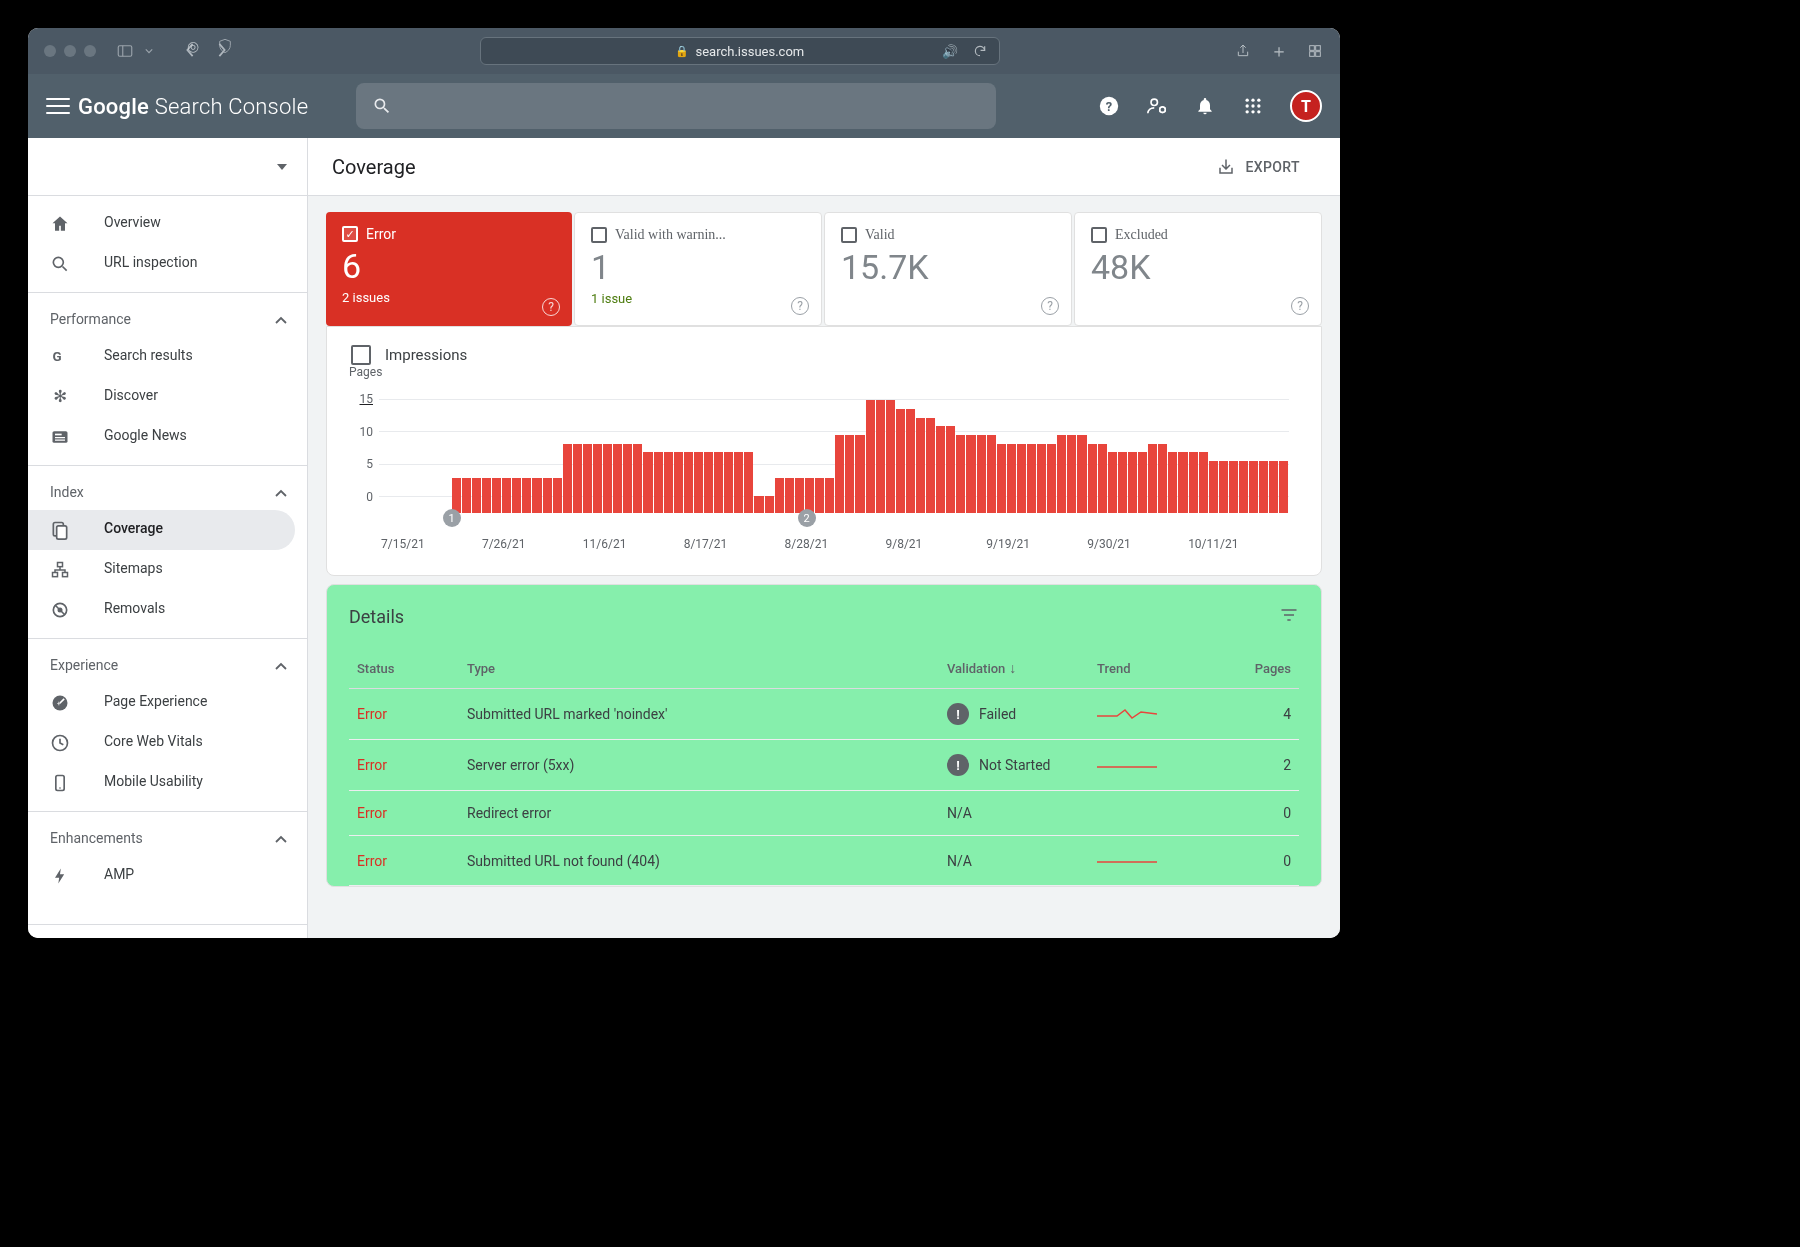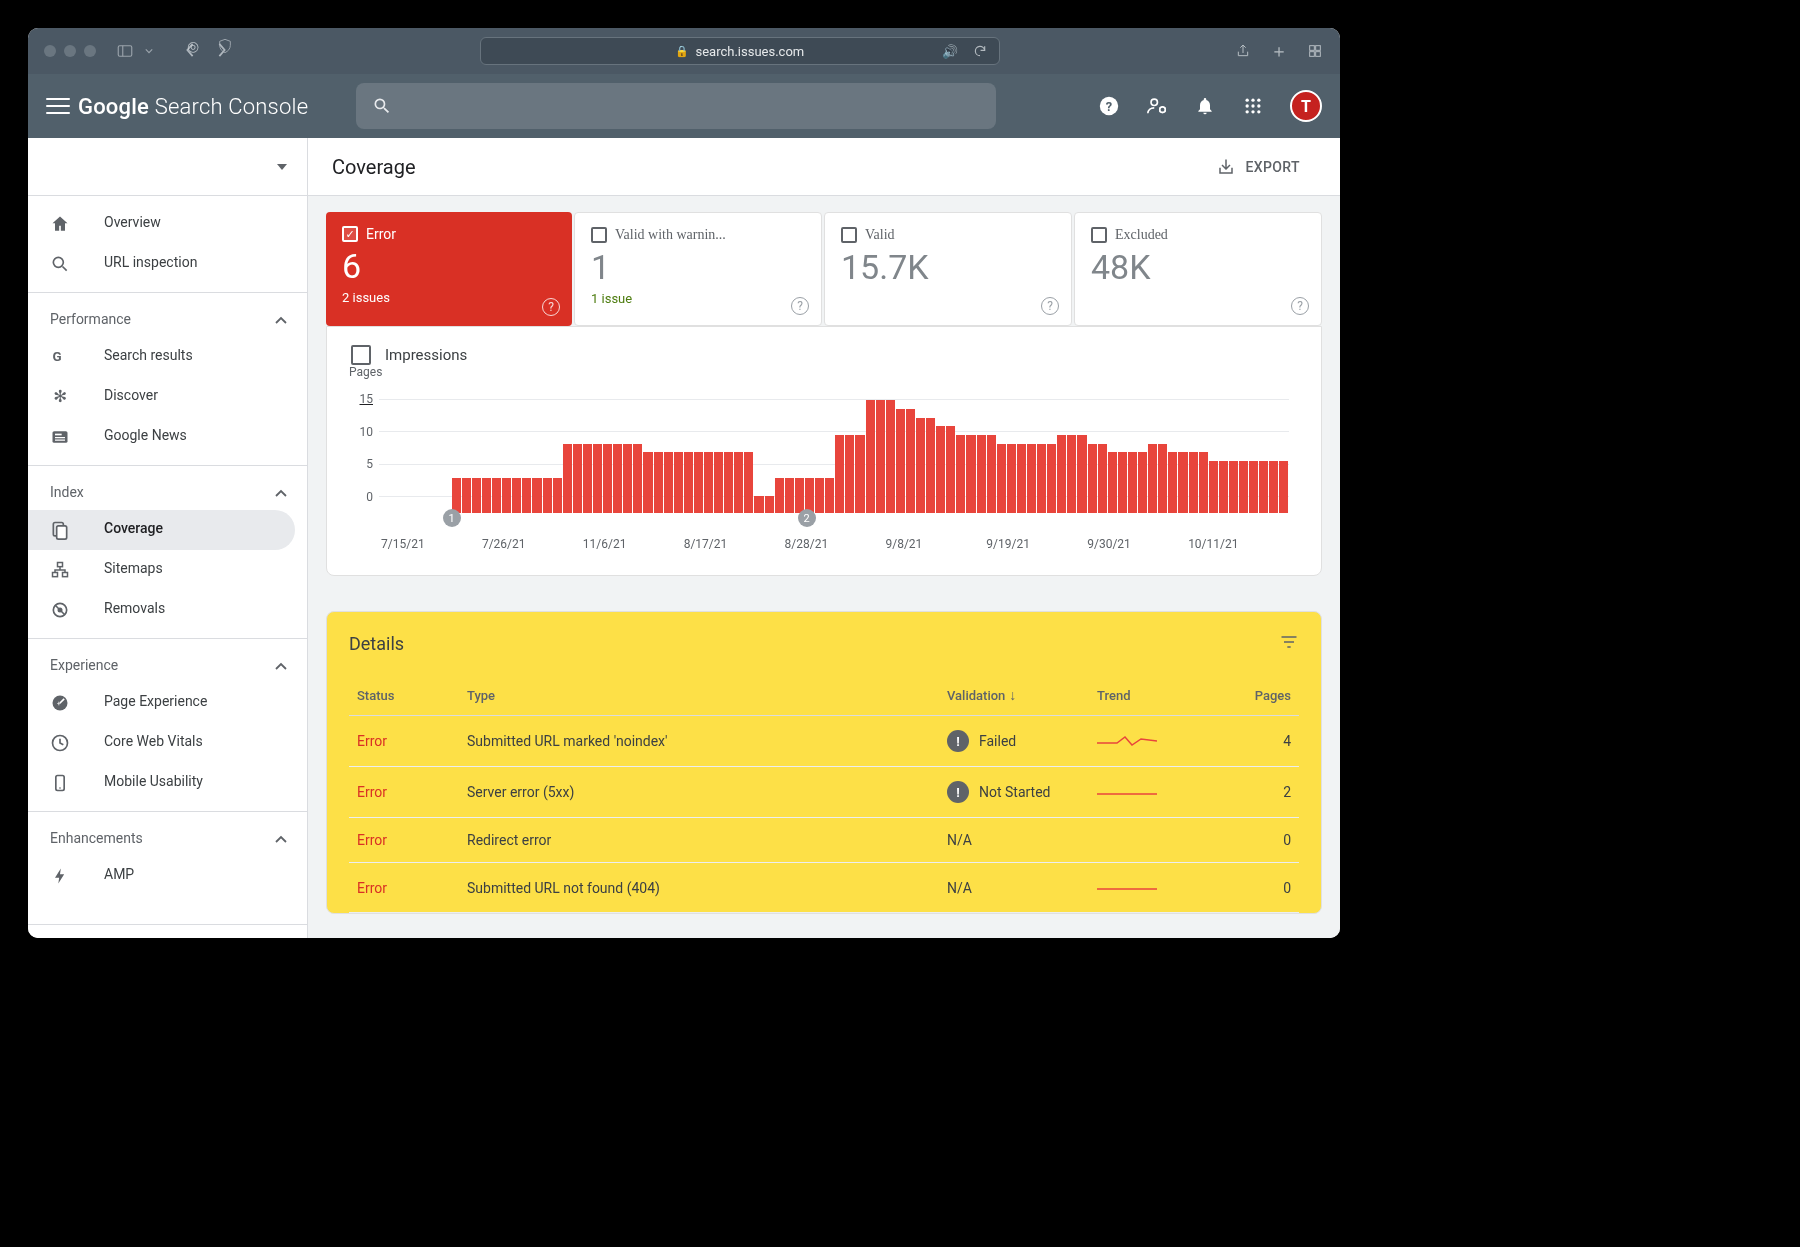--- a/index.html
+++ b/index.html
@@ -218,24 +218,24 @@
   .grid-row .line { flex:1; border-top:1px solid #e8eaed; }
   .bars-container { display:flex; align-items:flex-end; gap:1px; height: 130px; margin-top:-130px; padding-left:2px; }
   .bar { flex:1; background: var(--red-light); min-width:4px; }
   .x-axis { display:flex; margin-top:24px; padding-left:2px; }
   .x-axis span { flex:1; font-size:12px; color:#5f6368; text-align:left; }
   .markers { position:relative; height:0; }
   .marker { position:absolute; top:-4px; width:18px; height:18px; border-radius:50%; background:#9aa0a6; color:#fff; font-size:11px; display:flex; align-items:center; justify-content:center;}
 
   
   .details-card {
-    background:#fde047;
+    background:#86efac;
     border:1px solid var(--card-border);
     border-radius: 8px;
-    margin-top: 35px;
+    margin-top: 8px;
     padding: 20px 22px 0 22px;
   }
   .details-header { display:flex; align-items:center; justify-content:space-between; }
   .details-header h2 { font-size:18px; font-weight:400; margin:0; color:#3c4043; }
   .filter-icon svg { width:20px; height:20px; fill:#5f6368; }
 
   .dtable { width:100%; border-collapse:collapse; margin-top:20px; }
   .dtable th {
     text-align:left; font-weight:500; font-size:13px; color:var(--grey-text);
     padding: 12px 8px; border-bottom:1px solid var(--grey-border);

